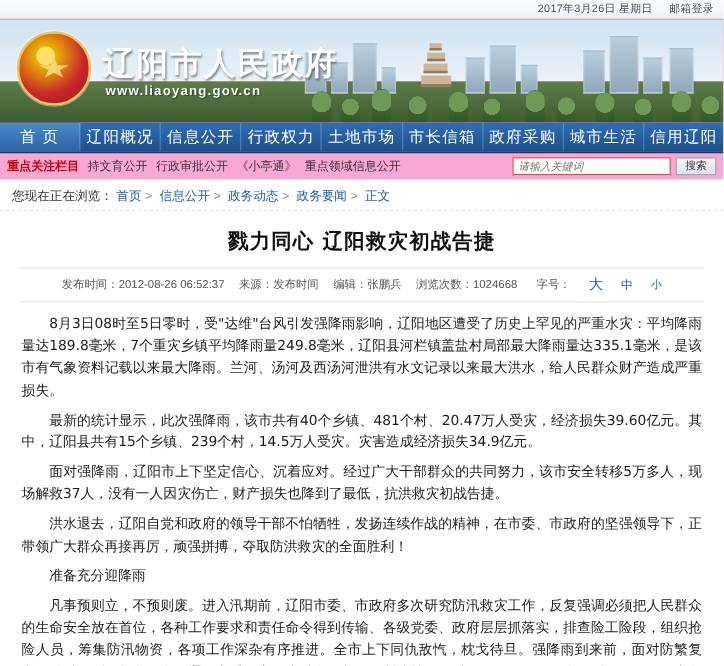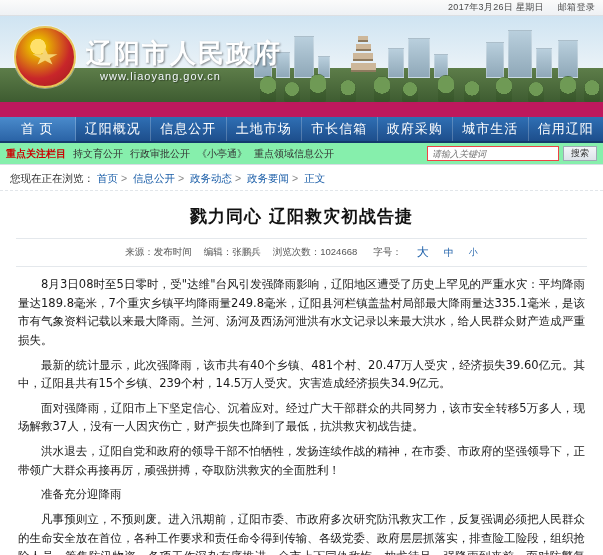--- a/index.html
+++ b/index.html
@@ -30,21 +30,21 @@
     padding: 0 8px;
     font-size: 9px;
     color: #4a4a4a;
   }
   .topbar .date { margin-right: 14px; letter-spacing: .3px; }
   .topbar .links { letter-spacing: .3px; }
   .topbar .links span { cursor: pointer; }
 
   
   .banner {
-    height: 101px;
+    height: 86px;
     position: relative;
     overflow: hidden;
     background: #be185d;
   }
   .sky {
     position: absolute; left: 0; top: 0; right: 0; height: 52px;
     background: linear-gradient(#cfe4f2, #eaf2f7);
   }
   .ground {
     position: absolute; left: 0; right: 0; top: 52px; height: 34px;
@@ -91,25 +91,26 @@
   .gov-title {
     position: absolute; left: 86px; top: 20px;
     color: #ffffff;
     font-size: 26px;
     font-weight: bold;
     letter-spacing: 2px;
     text-shadow: 1px 1px 2px rgba(0,0,0,.45);
     font-family: "DejaVu Sans", "Liberation Sans", sans-serif;
   }
   .gov-url {
-    position: absolute; left: 100px; top: 54px;
+    position: absolute; left: 88px; top: 54px;
     color: #f2f7fb;
     font-size: 11px;
     letter-spacing: 1px;
     text-shadow: 1px 1px 1px rgba(0,0,0,.4);
+    font-weight: bold;
   }
 
   
   .nav {
     height: 26px;
     background: linear-gradient(#2f6fb4, #1d4e8c);
     display: flex;
     align-items: stretch;
     border-bottom: 2px solid #133b6d;
   }
@@ -121,21 +122,21 @@
     letter-spacing: 1px;
     border-right: 1px solid rgba(255,255,255,.22);
     cursor: pointer;
   }
   .nav-item:last-child { border-right: none; }
   .nav-item.active { background: linear-gradient(#4a8bcc,#2a63a6); }
 
   
   .subbar {
     height: 22px;
-    background: #86efac;
+    background: #f9a8d4;
     border-bottom: 1px solid #d8dee5;
     display: flex;
     align-items: center;
     padding: 0 6px;
     font-size: 10px;
     color: #333;
   }
   .subbar .hot { color: #c00; font-weight: bold; }
   .subbar .item { margin-right: 7px; cursor: pointer; white-space: nowrap; }
   .subbar .spacer { flex: 1; }
@@ -261,20 +262,21 @@
 
     <div class="emblem"></div>
     <div class="gov-title">辽阳市人民政府</div>
     <div class="gov-url">www.liaoyang.gov.cn</div>
   </div>
 
   <div class="nav">
     <div class="nav-item active">首 页</div>
     <div class="nav-item">辽阳概况</div>
     <div class="nav-item">信息公开</div>
+    <div class="nav-item">行政权力</div>
     <div class="nav-item">土地市场</div>
     <div class="nav-item">市长信箱</div>
     <div class="nav-item">政府采购</div>
     <div class="nav-item">城市生活</div>
     <div class="nav-item">信用辽阳</div>
   </div>
 
   <div class="subbar">
     <span class="hot item">重点关注栏目</span>
     <span class="item">持文育公开</span>
@@ -292,20 +294,21 @@
     <a>信息公开</a><span class="sp">&gt;</span>
     <a>政务动态</a><span class="sp">&gt;</span>
     <a>政务要闻</a><span class="sp">&gt;</span>
     <a>正文</a>
   </div>
 
   <div class="article">
     <div class="art-title">戮力同心  辽阳救灾初战告捷</div>
 
     <div class="art-meta">
+      <span>发布时间：2012-08-26 06:52:37</span>
       <span>来源：发布时间</span>
       <span>编辑：张鹏兵</span>
       <span>浏览次数：1024668</span>
       <span class="fs-label">字号：</span>
       <span class="fs big">大</span>
       <span class="fs mid">中</span>
       <span class="fs sml">小</span>
     </div>
 
     <div class="art-body">

